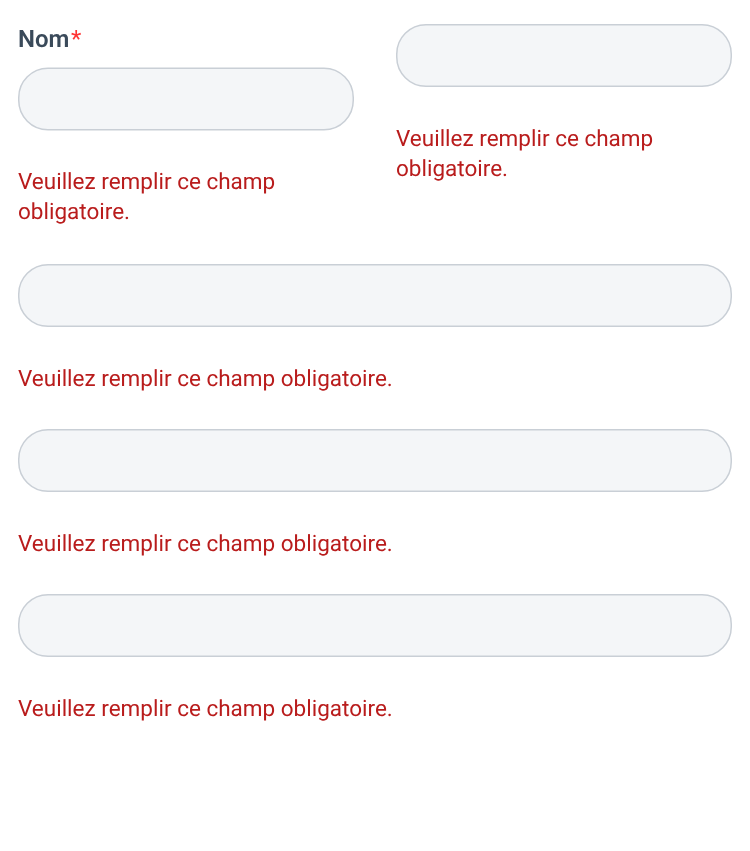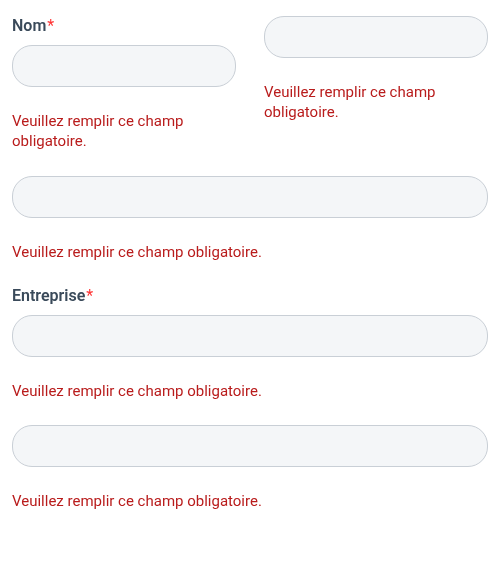--- a/index.html
+++ b/index.html
@@ -78,23 +78,20 @@
 
 <div class="section">
   <div class="form-group full">
     <input type="text" class="field-input" value="" style="">
     <div class="field-error">Veuillez remplir ce champ obligatoire.</div>
   </div>
 </div>
 
 <div class="section">
   <div class="form-group full">
-    <label class="field-label">
-      <span>Entreprise</span><span class="required-mark">*</span>
-    </label>
     <input type="text" class="field-input" value="" style="">
     <div class="field-error">Veuillez remplir ce champ obligatoire.</div>
   </div>
 </div>
 
 <div class="section">
   <div class="form-group full">
     <input type="text" class="field-input" value="" style="">
     <div class="field-error">Veuillez remplir ce champ obligatoire.</div>
   </div>

